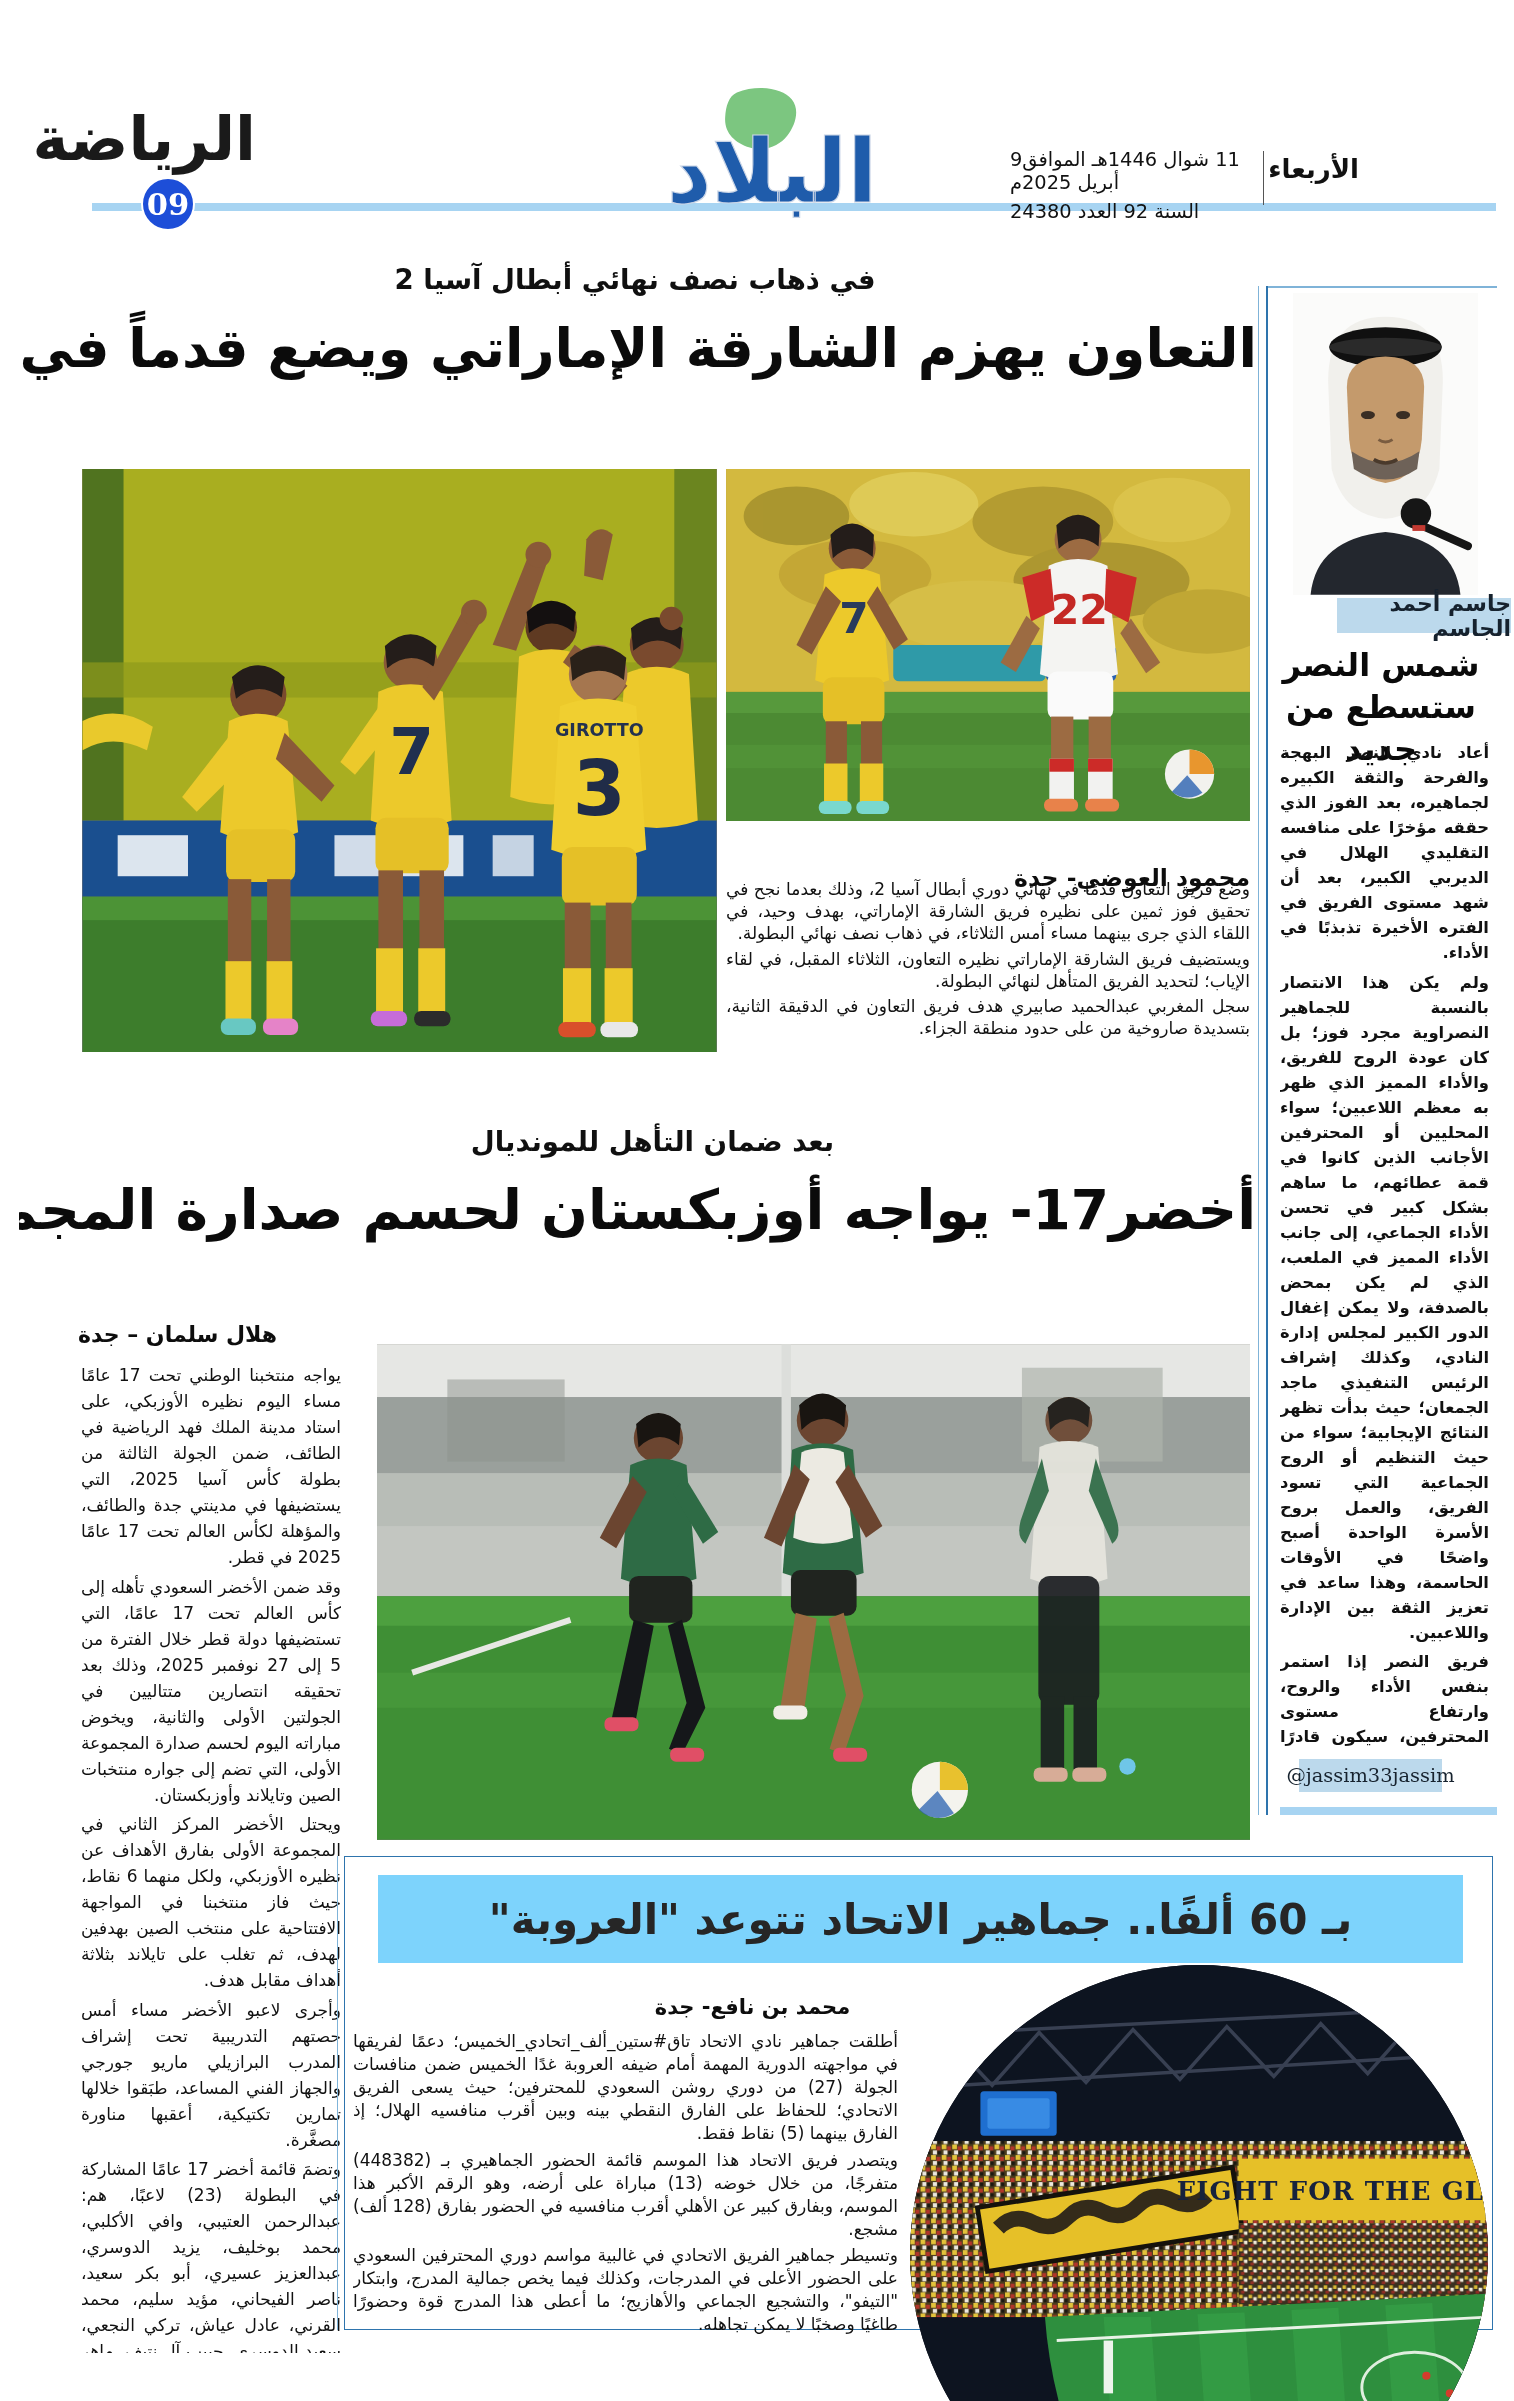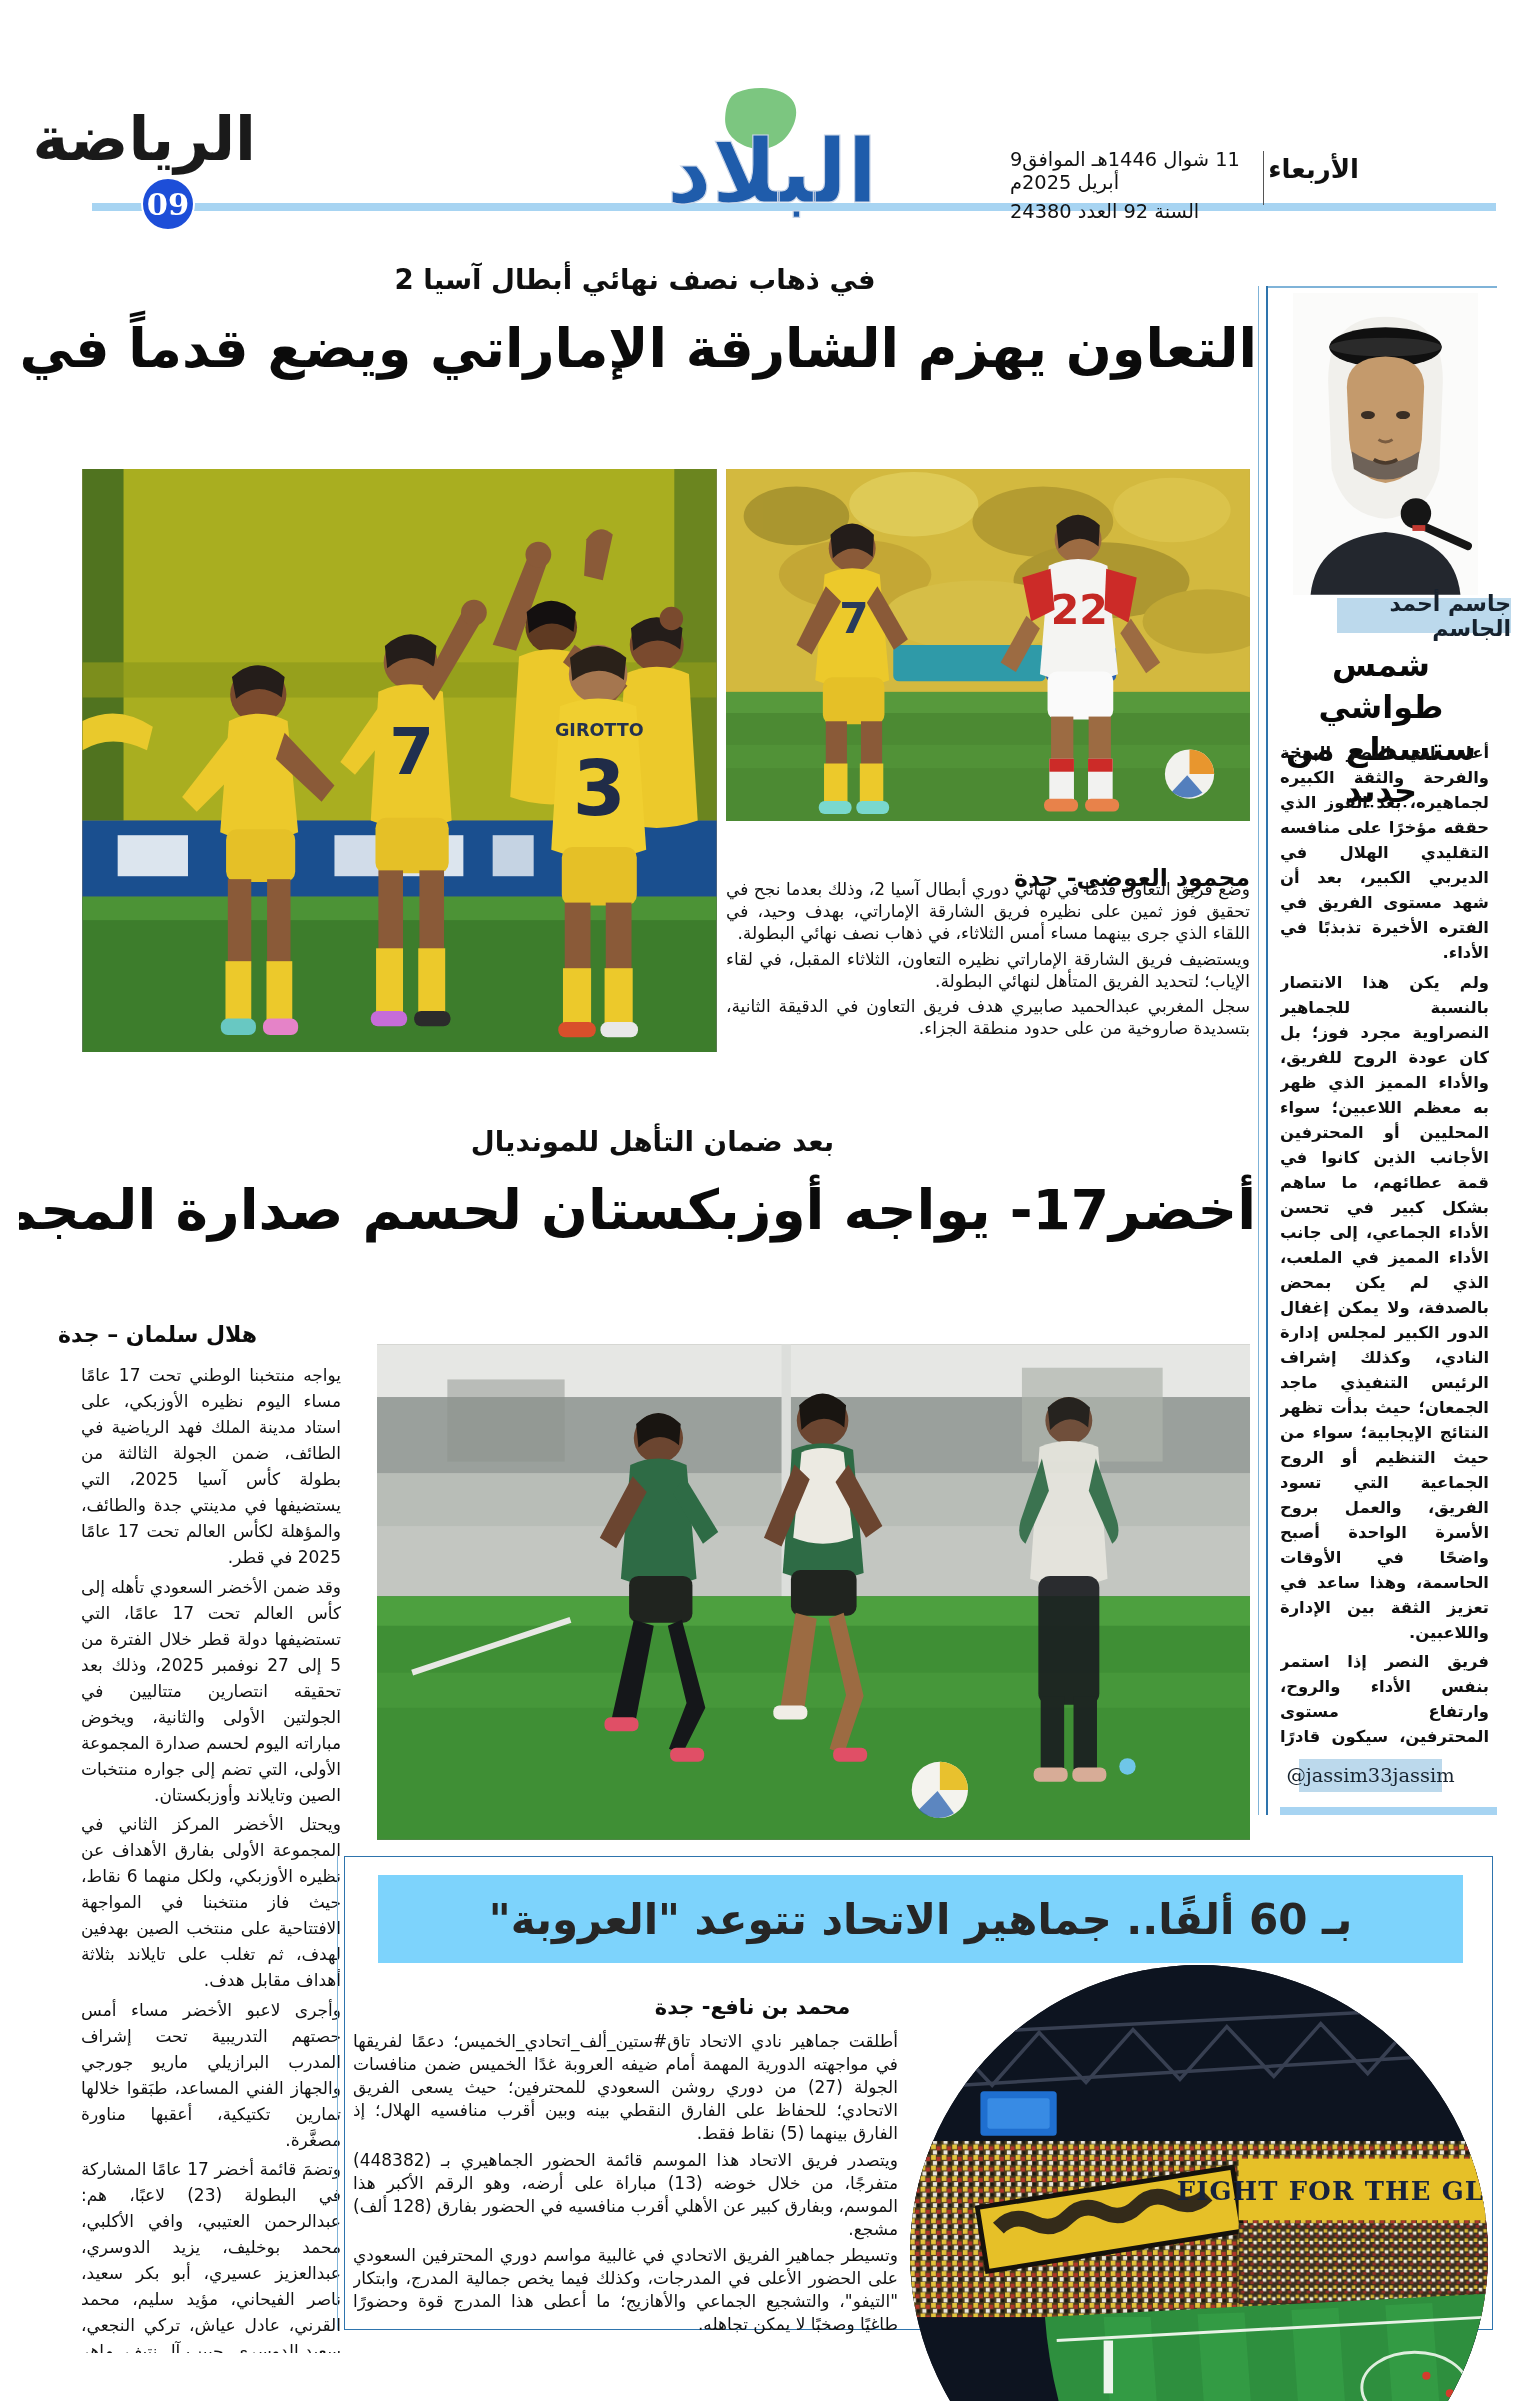--- a/index.html
+++ b/index.html
@@ -34,21 +34,21 @@
   .photo-celebration{left:63px;top:469px;width:635px;height:583px;}
   .photo-duel{left:707px;top:469px;width:524px;height:352px;}
   .photo-training{left:358px;top:1344px;width:873px;height:496px;}
 
   
   .byline{font-weight:bold;color:#0d0d0d;font-size:23.5px;}
   .byline1{left:707px;top:840px;width:483px;padding-left:41px;margin-top:24px;}
   .bodytext{color:#111;text-align:justify;overflow:hidden;}
   .bodytext p{margin:0 0 3.5px 0;}
   .main-body{left:707px;top:878px;width:524px;height:188px;font-size:17px;line-height:22px;}
-  .byline2{left:39px;top:1322px;width:258px;text-align:left;font-size:22px;}
+  .byline2{left:59px;top:1322px;width:258px;text-align:left;font-size:22px;}
   .left-col-body{left:52px;top:1362px;width:260px;height:991px;font-size:17px;line-height:26px;margin-left:10px;}
 
   
   .op-topline{left:1248px;top:286px;width:230px;height:1.8px;background:#7fb3d8;}
   .op-sideline1{left:1247px;top:286px;width:2.3px;height:1529px;background:#2e74ad;}
   .op-sideline2{left:1239px;top:286px;width:1.2px;height:1529px;background:#7fb3d8;}
   .op-photo{left:1274px;top:293px;width:185px;height:302px;background:#fbfbfb;}
   .op-namebox{left:1283px;top:598px;width:174px;height:35px;background:#bcd9ec;display:flex;align-items:center;justify-content:center;
               font-size:22px;font-weight:bold;color:#16222e;margin-left:35px;}
   .op-title{left:1255px;top:644px;width:214px;text-align:center;font-size:32px;font-weight:bold;color:#0a0a0a;line-height:42px;}
@@ -264,21 +264,21 @@
       <g>
         <circle cx="210" cy="376" r="26" fill="#161616"></circle>
         <rect x="222" y="390" width="94" height="14" rx="7" transform="rotate(24 222 390)" fill="#161616"></rect>
         <rect x="204" y="396" width="22" height="10" fill="#c23a32"></rect>
       </g>
     </svg>
   </div>
 
   <div class="abs op-namebox">جاسم أحمد الجاسم</div>
   <div class="abs op-title">
-    <span>شمس طواشي</span><br>
+    <span>شمس النصر</span><br>
     <span>ستسطع من جديد</span>
   </div>
 
   <div class="abs bodytext ar op-body">
     <p>أعاد نادي النصر البهجة والفرحة والثقة الكبيره لجماهيره، بعد الفوز الذي حققه مؤخرًا على منافسه التقليدي الهلال في الديربي الكبير، بعد أن شهد مستوى الفريق في الفتره الأخيرة تذبذبًا في الأداء.</p>
     <p>ولم يكن هذا الانتصار بالنسبة للجماهير النصراوية مجرد فوز؛ بل كان عودة الروح للفريق، والأداء المميز الذي ظهر به معظم اللاعبين؛ سواء المحليين أو المحترفين الأجانب الذين كانوا في قمة عطائهم، ما ساهم بشكل كبير في تحسن الأداء الجماعي، إلى جانب الأداء المميز في الملعب، الذي لم يكن بمحض بالصدفة، ولا يمكن إغفال الدور الكبير لمجلس إدارة النادي، وكذلك إشراف الرئيس التنفيذي ماجد الجمعان؛ حيث بدأت تظهر النتائج الإيجابية؛ سواء من حيث التنظيم أو الروح الجماعية التي تسود الفريق، والعمل بروح الأسرة الواحدة أصبح واضحًا في الأوقات الحاسمة، وهذا ساعد في تعزيز الثقة بين الإدارة واللاعبين.</p>
     <p>فريق النصر إذا استمر بنفس الأداء والروح، وارتفاع مستوى المحترفين، سيكون قادرًا على المنافسة على الدوري، الذي ما زال في الملعب، وما زالت حظوظ الفريق قائمة مع تبقي سبع جولات،</p>
 
   </div>
 

